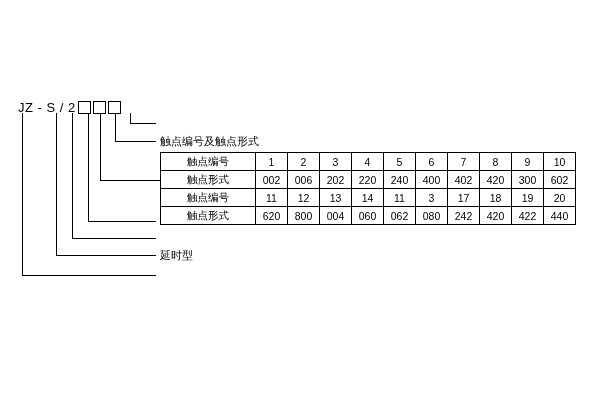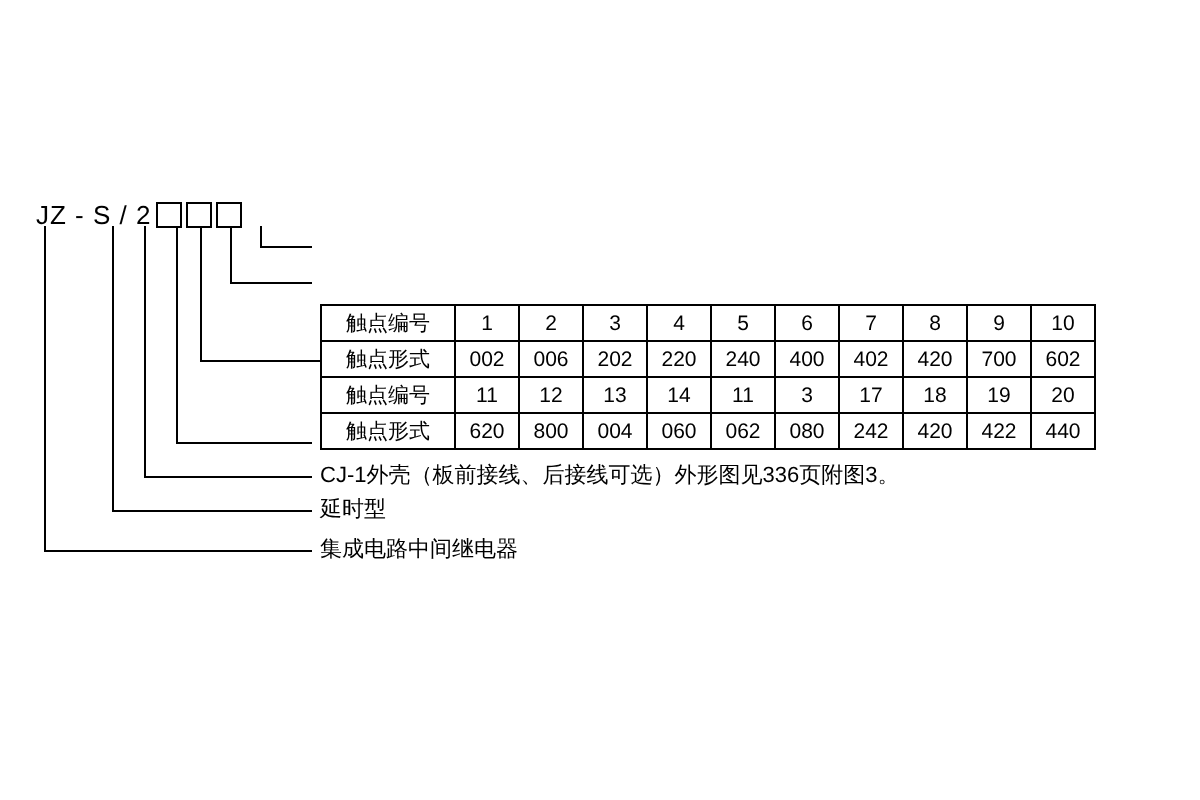--- a/index.html
+++ b/index.html
@@ -74,21 +74,21 @@
   #contact-table td, #contact-table th {
     border: 1px solid #000;
     text-align: center;
     vertical-align: middle;
     padding: 0;
     height: 17px;
     font-weight: normal;
   }
   #contact-table td.hdr, #contact-table th.hdr {
     width: 62px;
-    padding: 0 2px;
+    padding: 0 16px;
   }
   #contact-table td.cell {
     width: 31px;
   }
 </style>
 </head>
 <body>
 
 <div id="stage">
 
@@ -114,27 +114,26 @@
   <div class="vline" style="left:72px; top:113px; height:125px;"></div>
   <div class="hline" style="left:72px; top:238px; width:84px;"></div>
 
   <div class="vline" style="left:56px; top:113px; height:142px;"></div>
   <div class="hline" style="left:56px; top:255px; width:100px;"></div>
 
   <div class="vline" style="left:22px; top:113px; height:162px;"></div>
   <div class="hline" style="left:22px; top:275px; width:134px;"></div>
 
 
+  <div class="note" style="left:160px; top:134px;">触点编号及触点形式</div>
 
 
-  <div class="note" style="left:160px; top:231px;">CJ-1外壳（板前接线、后接线可选）外形图见336页附图3。</div>
 
   <div class="note" style="left:160px; top:248px;text-align:right;">延时型</div>
 
-  <div class="note" style="left:160px; top:268px;">集成电路中间继电器</div>
 
   <table id="contact-table">
     <tbody>
       <tr>
         <td class="hdr">触点编号</td>
         <td class="cell">1</td>
         <td class="cell">2</td>
         <td class="cell">3</td>
         <td class="cell">4</td>
         <td class="cell">5</td>
@@ -147,21 +146,21 @@
       <tr>
         <td class="hdr">触点形式</td>
         <td class="cell">002</td>
         <td class="cell">006</td>
         <td class="cell">202</td>
         <td class="cell">220</td>
         <td class="cell">240</td>
         <td class="cell">400</td>
         <td class="cell">402</td>
         <td class="cell">420</td>
-        <td class="cell">700</td>
+        <td class="cell">300</td>
         <td class="cell">602</td>
       </tr>
       <tr>
         <td class="hdr">触点编号</td>
         <td class="cell">11</td>
         <td class="cell">12</td>
         <td class="cell">13</td>
         <td class="cell">14</td>
         <td class="cell">11</td>
         <td class="cell">3</td>

